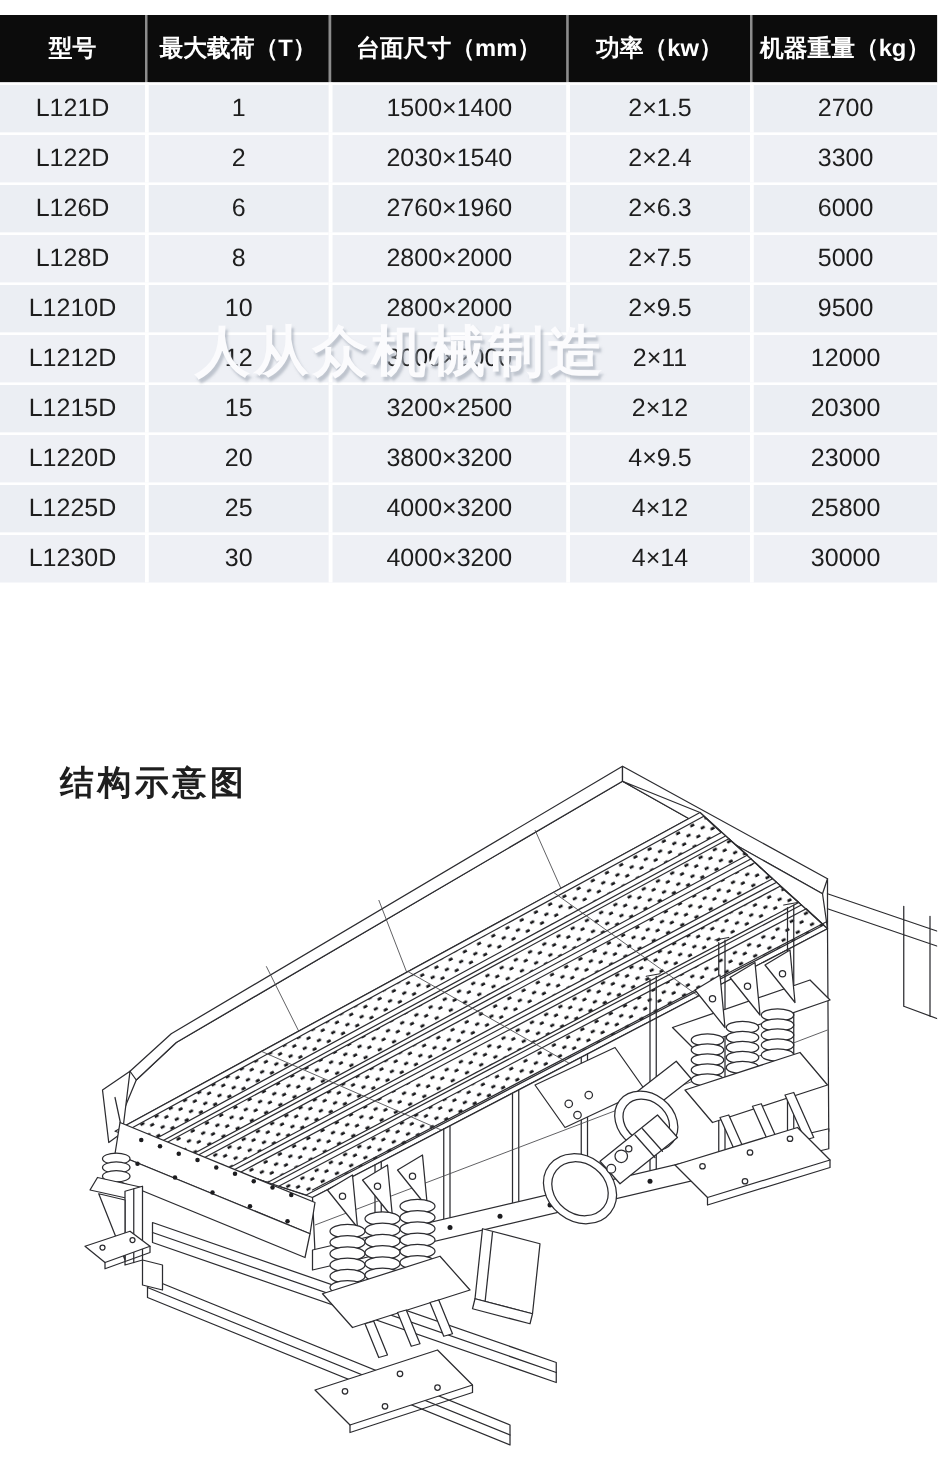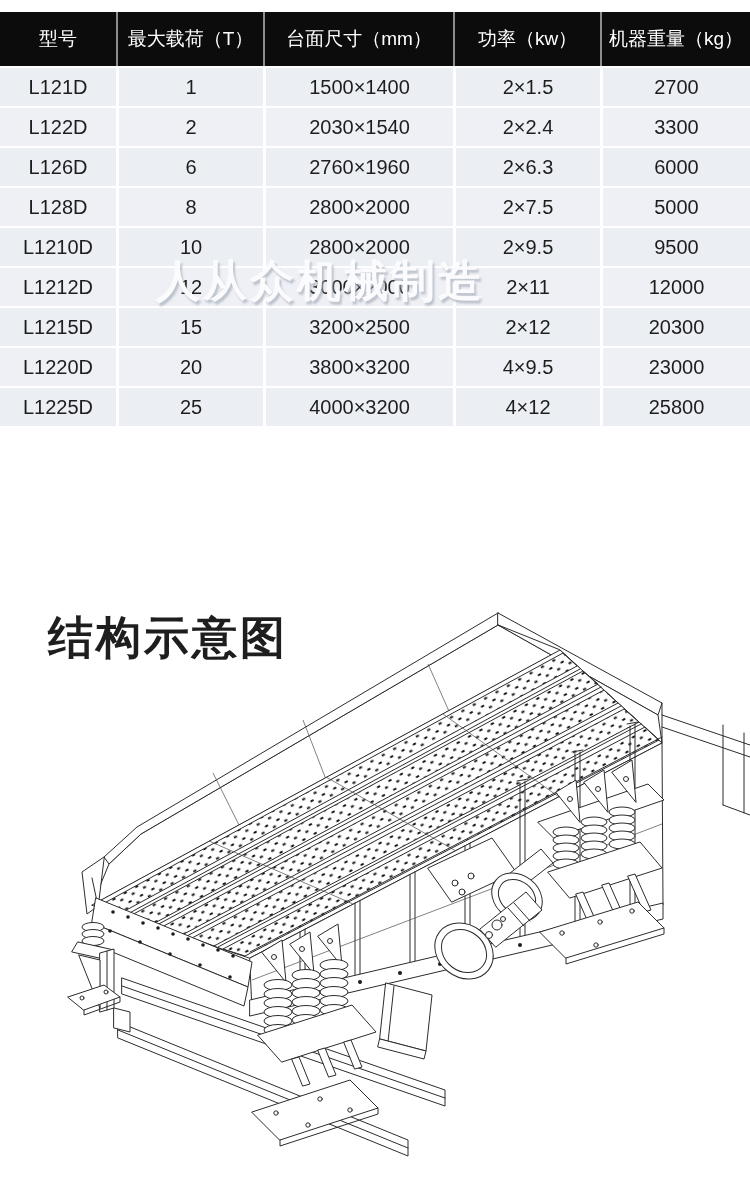--- a/index.html
+++ b/index.html
@@ -1,31 +1,31 @@
 <!DOCTYPE html>
 <html><head>
 <meta charset="utf-8">
 <style>
   html,body{margin:0;padding:0;background:#fff;}
   .page{position:relative;width:750px;height:1183px;background:#fff;overflow:hidden;
         font-family:"Liberation Sans","DejaVu Sans",sans-serif;}
   
   .spec-table{position:absolute;top:12px;left:0;width:750px;border-collapse:separate;border-spacing:0;table-layout:fixed;}
-  .spec-table th{background:#0c0c0c;color:#fff;height:54px;font-size:19px;font-weight:400;
+  .spec-table th{background:#0c0c0c;color:#fff;height:54px;font-size:19px;font-weight:700;
                  text-align:center;vertical-align:middle;border-left:2px solid #8d8d8d;padding:0;}
   .spec-table th:first-child{border-left:none;}
   .spec-table td{background:#ebeef3;height:38px;font-size:20px;color:#1d1d1d;text-align:center;
                  vertical-align:middle;border-left:3px solid #fff;border-top:2px solid #fff;padding:0;font-weight:400;}
   .spec-table td:first-child{border-left:none;}
   .spec-table tbody tr:nth-child(even) td{background:#eef0f5;}
   
   .watermark{position:absolute;left:156px;top:252px;font-size:44px;font-weight:700;letter-spacing:3px;
              color:#fbfbfd;text-shadow:2px 3px 2px rgba(165,172,185,.65);white-space:nowrap;z-index:5;pointer-events:none;text-align:right;}
   
-  .diagram-title{position:absolute;left:48px;top:608px;font-size:45px;font-weight:700;color:#1e1e1e;letter-spacing:3px;}
+  .diagram-title{position:absolute;left:48px;top:608px;font-size:27px;font-weight:700;color:#1e1e1e;letter-spacing:3px;}
   .schematic{position:absolute;left:0;top:593px;width:750px;height:590px;}
   .d{fill:none;stroke:#2c2c30;stroke-width:1;stroke-linejoin:round;stroke-linecap:round;}
   .df{fill:#ffffff;stroke:#2c2c30;stroke-width:1;stroke-linejoin:round;stroke-linecap:round;}
   .thin{fill:none;stroke:#4a4a4e;stroke-width:.7;}
   .dot{fill:#1c1c1f;stroke:none;}
   .perfq{fill:url(#perf);stroke:#2c2c30;stroke-width:1;stroke-linejoin:round;}
   .coil{fill:#fff;stroke:#2c2c30;stroke-width:1;}
 </style>
 </head>
 <body>
@@ -106,20 +106,27 @@
           <td>4×9.5</td>
           <td>23000</td>
         </tr>
         <tr>
           <td>L1225D</td>
           <td>25</td>
           <td>4000×3200</td>
           <td>4×12</td>
           <td>25800</td>
         </tr>
+        <tr>
+          <td>L1230D</td>
+          <td>30</td>
+          <td>4000×3200</td>
+          <td>4×14</td>
+          <td>30000</td>
+        </tr>
       </tbody>
   </table>
 
   <div class="watermark">人从众机械制造</div>
 
   <div class="diagram-title">结构示意图</div>
 
   <svg class="schematic" viewBox="0 0 750 590">
     <defs>
       <pattern id="perf" width="13" height="10" patternUnits="userSpaceOnUse" patternTransform="rotate(-29)">

